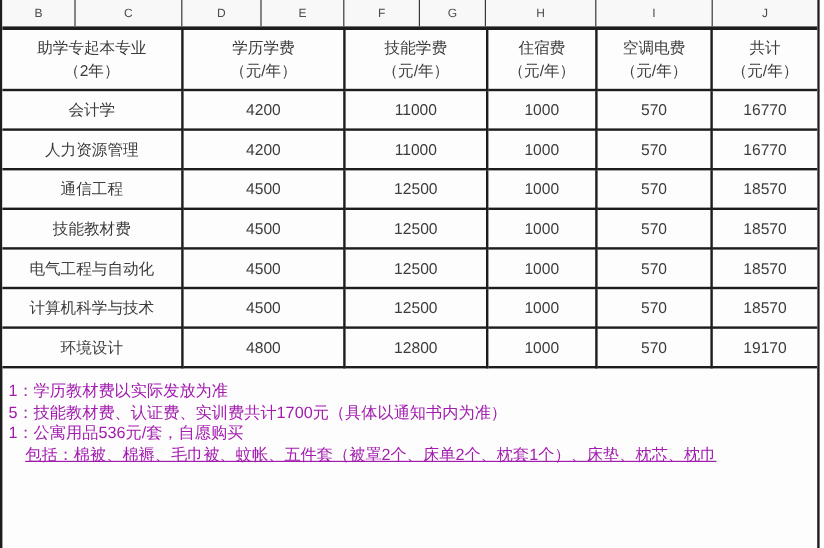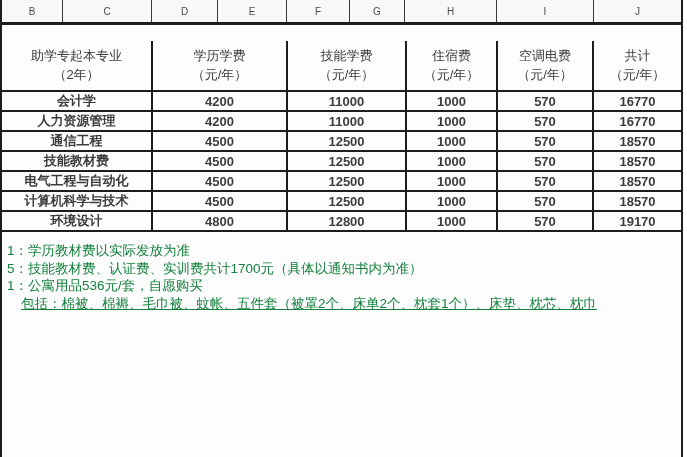--- a/index.html
+++ b/index.html
@@ -28,38 +28,37 @@
   }
   .letter-cell:last-child { border-right: none; flex: 1 1 auto; }
   .lc-b { width: 61px; } .lc-c { width: 89px; } .lc-d { width: 66px; }
   .lc-e { width: 69px; } .lc-f { width: 63px; } .lc-g { width: 55px; }
   .lc-h { width: 92px; } .lc-i { width: 97px; }
 
   
   table.fee-table {
     width: 100%; border-collapse: collapse; table-layout: fixed;
     background: #fdfdfd;
-    margin-top: 16px;
   }
   .fee-table th, .fee-table td {
     border: 2px solid #1d1d1d;
     text-align: center; vertical-align: middle;
     color: #3c3c3c; font-size: 13px; font-weight: 500;
     padding: 0;
   }
   .fee-table th:first-child, .fee-table td:first-child { border-left: none; }
   .fee-table th:last-child,  .fee-table td:last-child  { border-right: none; }
   .fee-table tr.header-row th { border-top: none; height: 50px; line-height: 1.45; }
-  .fee-table tr.data-row td { height: 20px; font-weight: bold; }
+  .fee-table tr.data-row td { height: 33px; }
   .hdr-line { display: block; }
 
   
   .notes { padding: 10px 6px 0 5px; }
   .note-line {
-    color: #15803d; font-size: 13.5px; line-height: 17.5px;
+    color: #a21caf; font-size: 13.5px; line-height: 17.5px;
     font-weight: 500; white-space: nowrap;
   }
   .note-line.indent { padding-left: 14px; text-decoration: underline; }
 </style>
 </head>
 <body>
 
 <div class="screen">
   <div class="frame">
 

